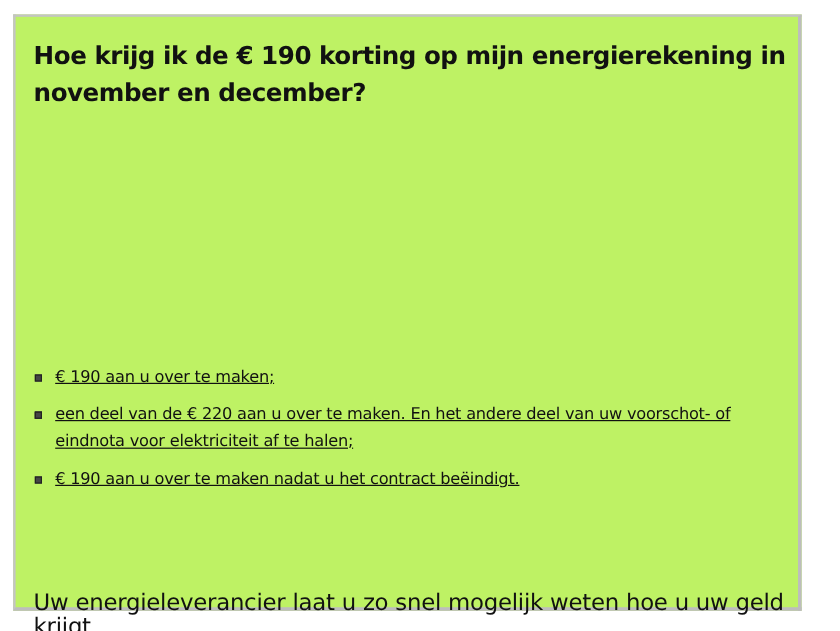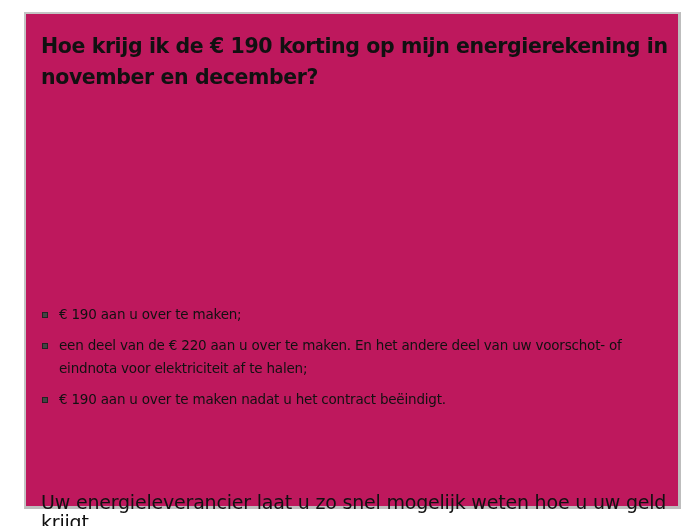--- a/index.html
+++ b/index.html
@@ -10,28 +10,28 @@
     body {
       width: 700px;
       height: 526px;
       position: relative;
       overflow: hidden;
       font-family: "DejaVu Sans", sans-serif;
       color: #111111;
     }
     .card {
       position: absolute;
-      left: 24px;
+      left: 11px;
       top: 12px;
       width: 652px;
       height: 492px;
       border: 2px solid #c4c4c4;
       border-right: 3px solid #bdbdbd;
       border-bottom: 3px solid #bdbdbd;
-      background: #be185d;
+      background: #bef264;
       box-sizing: content-box;
     }
     .title {
       position: absolute;
       left: 15px;
       top: 17px;
       width: 640px;
       margin: 0;
       font-size: 20.5px;
       line-height: 31px;
@@ -61,20 +61,21 @@
       color: #111111;
     }
     .list {
       position: absolute;
       left: 15px;
       top: 289px;
       width: 640px;
       margin: 0;
       padding: 0;
       list-style: none;
+      text-decoration: underline;
     }
     .list-item {
       position: relative;
       padding-left: 18px;
       font-size: 13.5px;
       line-height: 23px;
       letter-spacing: -0.2px;
       color: #111111;
       margin-bottom: 8px;
     }

